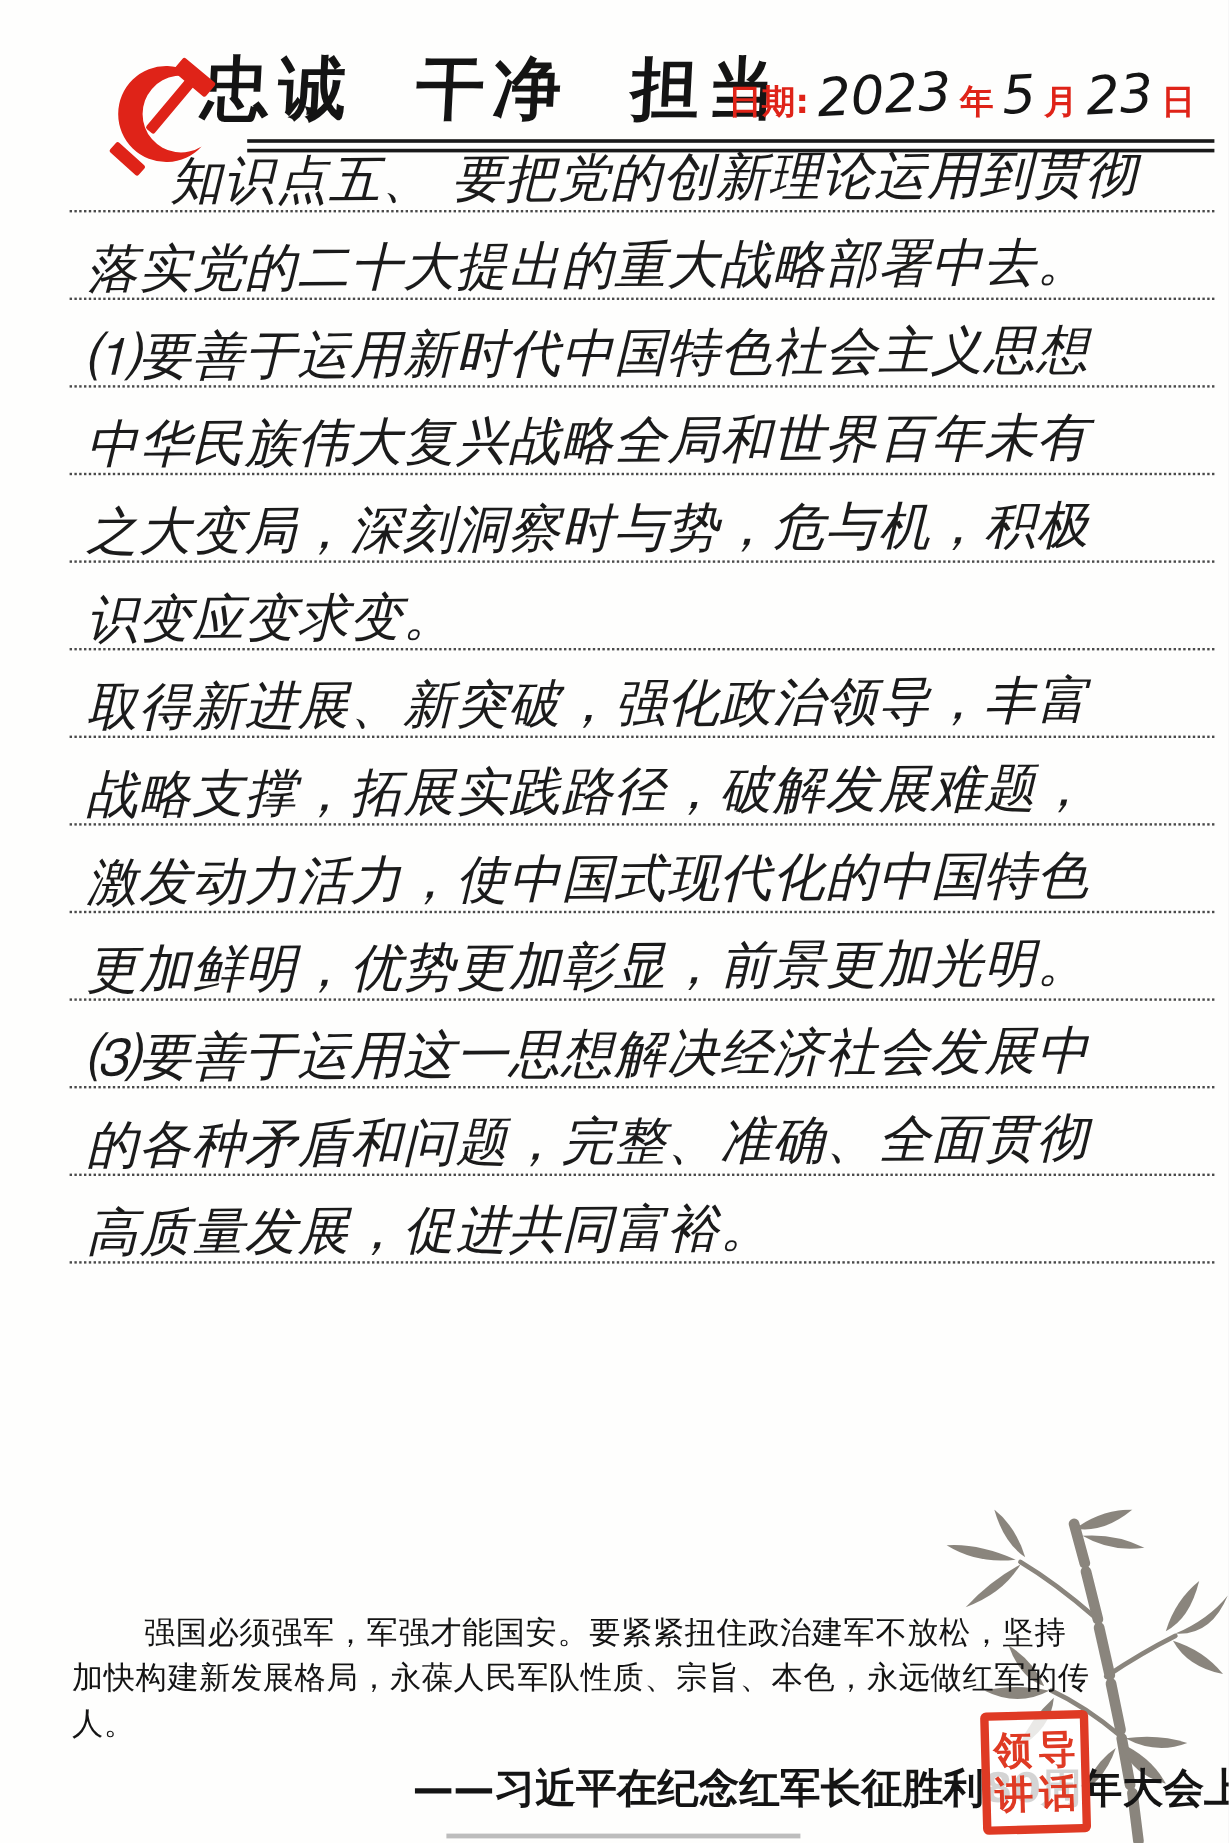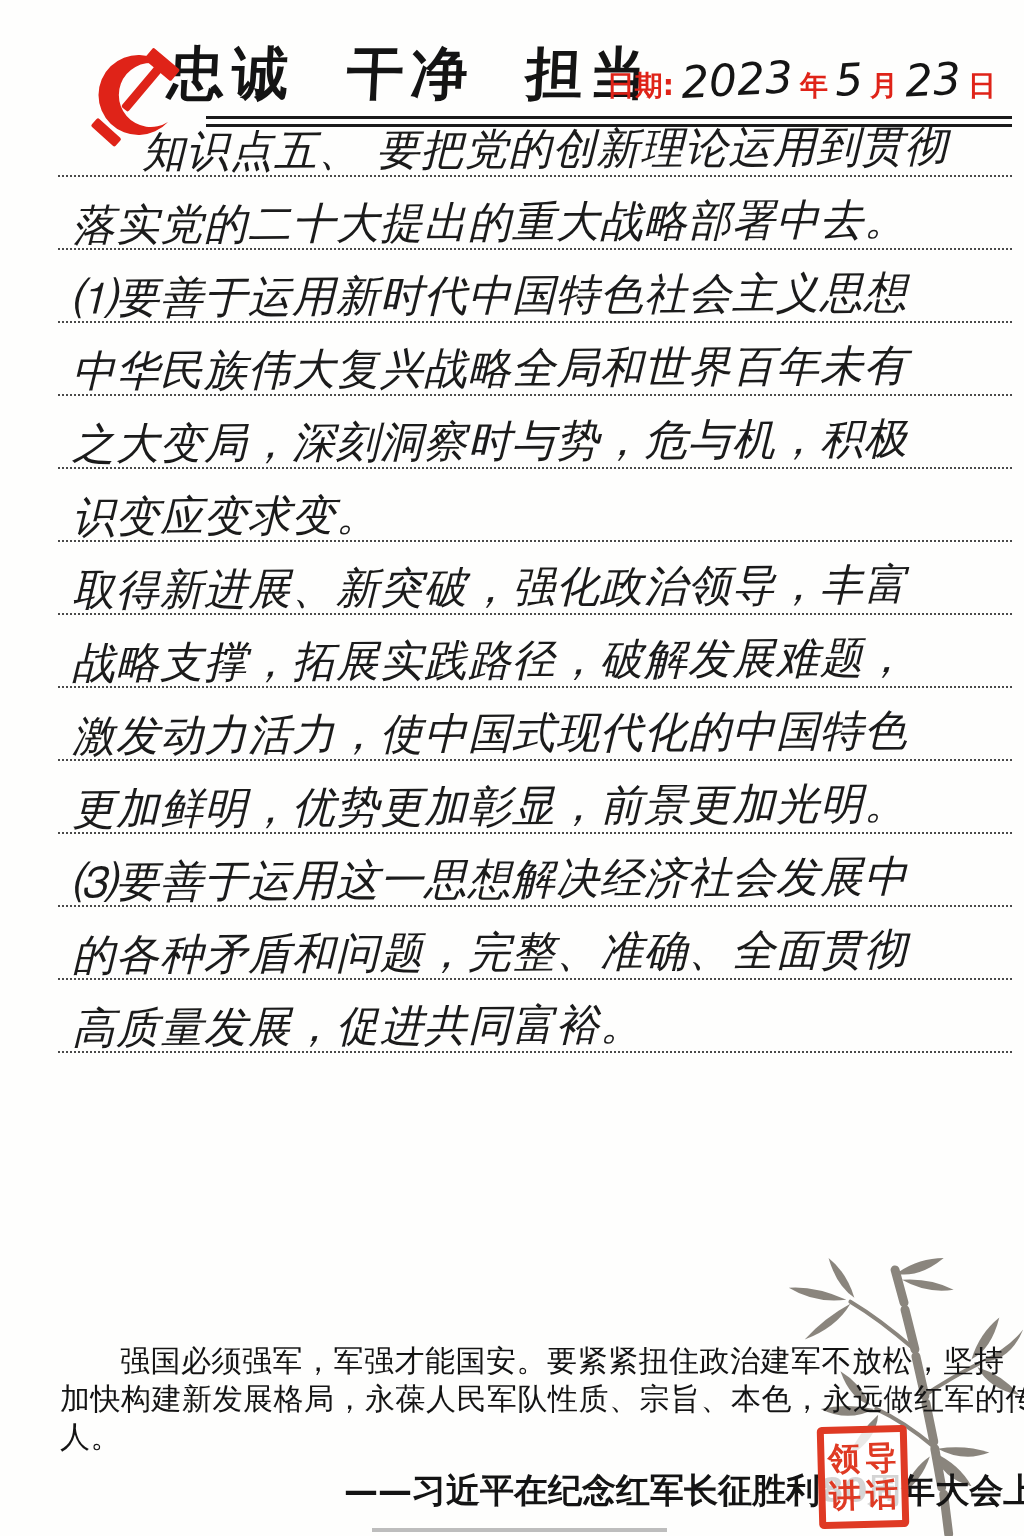--- a/index.html
+++ b/index.html
@@ -36,21 +36,21 @@
     display:block;white-space:nowrap;
     font-size:43px;letter-spacing:1px;line-height:1.05;
     font-style:italic;color:#1b1b1b;
     transform:rotate(-0.4deg);transform-origin:left bottom;
     padding-left:14px;
   }
   .nline.indent span{padding-left:84px;}
   
   .quote{
     position:absolute;left:60px;top:1342px;width:790px;z-index:2;
-    font-size:30px;line-height:38px;color:#141414;letter-spacing:0.5px;
+    font-size:26px;line-height:38px;color:#141414;letter-spacing:0.5px;
   }
   .quote .qline{white-space:nowrap;}
   .quote .qline.first{padding-left:60px;}
   .attribution{
     position:absolute;left:344px;top:1468px;z-index:2;
     font-size:34px;font-weight:bold;color:#141414;white-space:nowrap;
   }
   .bamboo{position:absolute;right:0;top:1258px;width:240px;height:278px;z-index:1;}
   .seal{
     position:absolute;left:818px;top:1426px;width:90px;height:102px;z-index:4;

